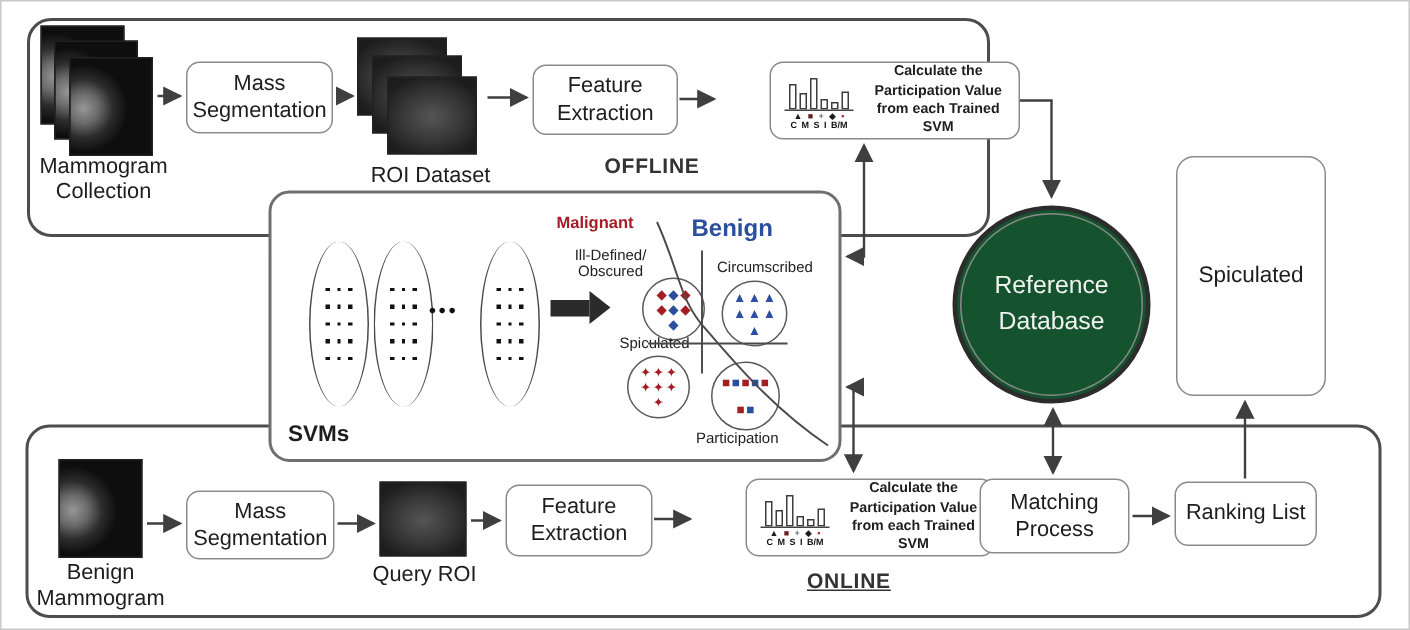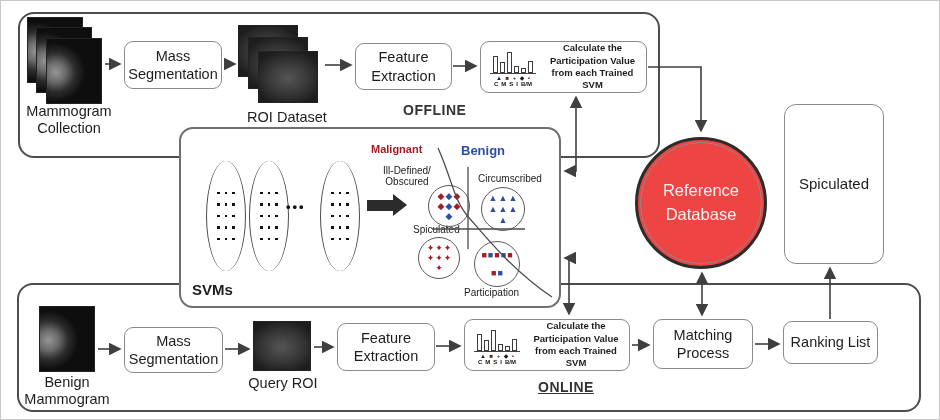--- a/index.html
+++ b/index.html
@@ -16,26 +16,26 @@
   .node{position:absolute;border:1.5px solid #8a8a8a;border-radius:9px;background:#fff;display:flex;align-items:center;
         justify-content:center;text-align:center;font-size:14.5px;color:#1d1d1d;line-height:1.25;z-index:4;box-sizing:border-box;padding:6px;}
   .label{position:absolute;text-align:center;font-size:14.5px;color:#1d1d1d;line-height:1.2;z-index:4;}
   .section-label{position:absolute;font-size:14px;font-weight:600;color:#333;letter-spacing:.5px;z-index:4;}
   
   .img{position:absolute;box-sizing:border-box;border:1px solid #222;}
   .breast{background:#0e0e0e;background-image:radial-gradient(55% 46% at 16% 52%,#969696 0%,#6a6a6a 34%,#2c2c2c 66%,#0e0e0e 100%);}
   .roi{background:#1e1e1e;background-image:radial-gradient(62% 56% at 50% 52%,#555 0%,#383838 55%,#1d1d1d 100%);}
   .stack{position:absolute;z-index:4;}
   
-  .ref-db{position:absolute;left:634px;top:136px;width:132px;height:132px;border-radius:50%;background:#ef4444;
+  .ref-db{position:absolute;left:634px;top:136px;width:132px;height:132px;border-radius:50%;background:#14532d;
           border:3px solid #2c2c2c;display:flex;flex-direction:column;align-items:center;justify-content:center;
           color:#f2f2f2;font-size:16.5px;line-height:1.45;z-index:4;box-sizing:border-box;}
   .ref-db::after{content:'';position:absolute;inset:2px;border:1px solid #8a8a8a;border-radius:50%;}
   
-  .part{justify-content:flex-start;padding:4px 4px 4px 7px;gap:5px;}
+  .part{justify-content:flex-start;padding:4px 4px 4px 7px;gap:5px;margin-left:33px;}
   .part .ptxt{flex:1;font-size:9.5px;line-height:1.3;color:#1d1d1d;text-align:center;font-weight:600;}
   .chart-icon{width:50px;display:flex;flex-direction:column;align-items:center;flex:none;}
   .bars{height:25px;width:46px;display:flex;align-items:flex-end;justify-content:center;gap:2px;border-bottom:1px solid #444;}
   .bar{width:5px;background:#fff;border:1px solid #3c3c3c;box-sizing:border-box;}
   .mrow{display:flex;gap:3.5px;font-size:6px;line-height:6px;margin-top:1px;}
   .lrow{display:flex;gap:3px;font-size:6px;line-height:6px;color:#111;font-weight:700;}
   
   .svm-tag{position:absolute;left:11px;top:152px;font-size:15px;font-weight:700;color:#1d1d1d;}
   .ellipse{position:absolute;width:38px;height:110px;border-radius:50%;border-left:1.6px solid #4a4a4a;border-right:1.6px solid #4a4a4a;
            display:flex;flex-direction:column;align-items:center;justify-content:center;gap:9px;}
@@ -138,21 +138,21 @@
         </div>
         <div class="dotrow">
           <span class="dot"></span>
           <span class="dot"></span>
           <span class="dot"></span>
         </div>
       </div>
     <div class="fat-arrow" style="left:186px;top:71px;"></div>
 
     <div class="cls-label" style="left:190px;top:14px;font-weight:700;color:#a51d24;font-size:11px;">Malignant</div>
-    <div class="cls-label" style="left:280px;top:15px;font-weight:700;color:#2b4f9e;font-size:13px;">Benign</div>
+    <div class="cls-label" style="left:280px;top:15px;font-weight:700;color:#2b4f9e;font-size:16px;">Benign</div>
 
     <div class="cls-label" style="left:196px;top:36px;width:60px;">
       <div>Ill-Defined/</div>
       <div>Obscured</div>
     </div>
     <div class="cls-label" style="left:297px;top:44px;">Circumscribed</div>
     <div class="cls-label" style="left:232px;top:95px;">Spiculated</div>
     <div class="cls-label" style="left:283px;top:158px;">Participation</div>
 
     <div class="cluster" style="left:247px;top:56px;width:42px;height:42px;">

